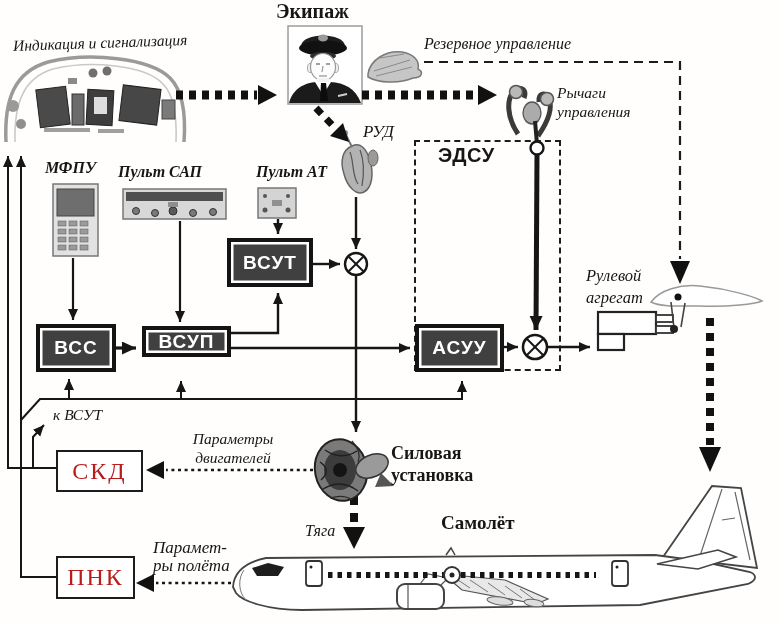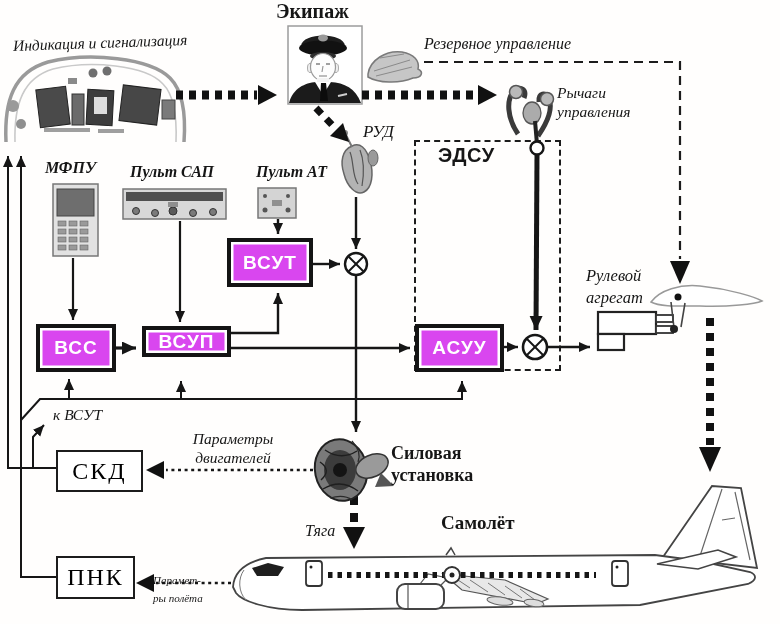--- a/index.html
+++ b/index.html
@@ -4,26 +4,26 @@
 <style>
   html,body{margin:0;padding:0;background:#fff;}
   #canvas{position:relative;width:780px;height:624px;background:#fffefd;overflow:hidden;
           font-family:"Liberation Serif",serif;}
   #wires{position:absolute;left:0;top:0;z-index:1;}
   .lbl{position:absolute;color:#161616;white-space:pre-line;z-index:3;line-height:19px;}
   .it{font-style:italic;font-size:16px;}
   .itb{font-style:italic;font-weight:bold;font-size:16px;}
   .bser{font-weight:bold;font-size:19px;}
   .bsans{font-family:"Liberation Sans",sans-serif;font-weight:bold;font-size:19px;letter-spacing:.5px;}
-  .bb{position:absolute;box-sizing:border-box;background:#d946ef;border:4px solid #141414;
+  .bb{position:absolute;box-sizing:border-box;background:#404040;border:4px solid #141414;
       box-shadow:inset 0 0 0 2.5px #fff;display:flex;align-items:center;justify-content:center;
       color:#fff;font-family:"Liberation Sans",sans-serif;font-weight:bold;font-size:19px;
       letter-spacing:1px;z-index:2;}
   .wb{position:absolute;box-sizing:border-box;background:#fff;border:2.5px solid #1c1c1c;
-      display:flex;align-items:center;justify-content:center;font-size:24px;color:#000000;
+      display:flex;align-items:center;justify-content:center;font-size:24px;color:#b91c1c;
       letter-spacing:2px;z-index:2;}
   .dashedbox{position:absolute;box-sizing:border-box;border:2.5px dashed #1c1c1c;z-index:0;}
 </style>
 </head>
 <body>
 
 <div id="canvas">
 
   <div class="dashedbox" style="left:414px;top:140px;width:147px;height:231px;"></div>
 
@@ -248,27 +248,27 @@
   </div>
 
   <div class="lbl bser" style="left:276px;top:2px;font-size:20px;">Экипаж</div>
   <div class="lbl it" style="left:13px;top:33px;transform:rotate(-2deg);font-size:15.5px;">Индикация и сигнализация</div>
   <div class="lbl it" style="left:424px;top:34px;">Резервное управление</div>
   <div class="lbl it" style="left:557px;top:83px;font-size:15.5px;">Рычаги
 управления</div>
   <div class="lbl it" style="left:363px;top:122px;font-size:17px;">РУД</div>
   <div class="lbl bsans" style="left:438px;top:146px;font-size:20px;text-align:right;">ЭДСУ</div>
   <div class="lbl itb" style="left:45px;top:158px;">МФПУ</div>
-  <div class="lbl itb" style="left:130px;top:162px;">Пульт САП</div>
+  <div class="lbl itb" style="left:118px;top:162px;">Пульт САП</div>
   <div class="lbl itb" style="left:256px;top:162px;">Пульт АТ</div>
   <div class="lbl it" style="left:586px;top:265px;font-size:16.5px;line-height:22px;">Рулевой
 агрегат</div>
   <div class="lbl it" style="left:53px;top:405px;font-size:15.5px;">к ВСУТ</div>
   <div class="lbl it" style="left:183px;top:429px;width:100px;text-align:center;font-size:15.5px;">Параметры
 двигателей</div>
   <div class="lbl bser" style="left:391px;top:442px;font-size:18px;line-height:22px;">Силовая
 установка</div>
   <div class="lbl it" style="left:305px;top:521px;">Тяга</div>
-  <div class="lbl it" style="left:153px;top:539px;font-size:11px;line-height:18px;margin-top:32px;">Парамет-
+  <div class="lbl it" style="left:153px;top:539px;font-size:17px;line-height:18px;">Парамет-
 ры полёта</div>
   <div class="lbl bser" style="left:441px;top:513px;">Самолёт</div>
 
 </div>
 
 </body></html>

